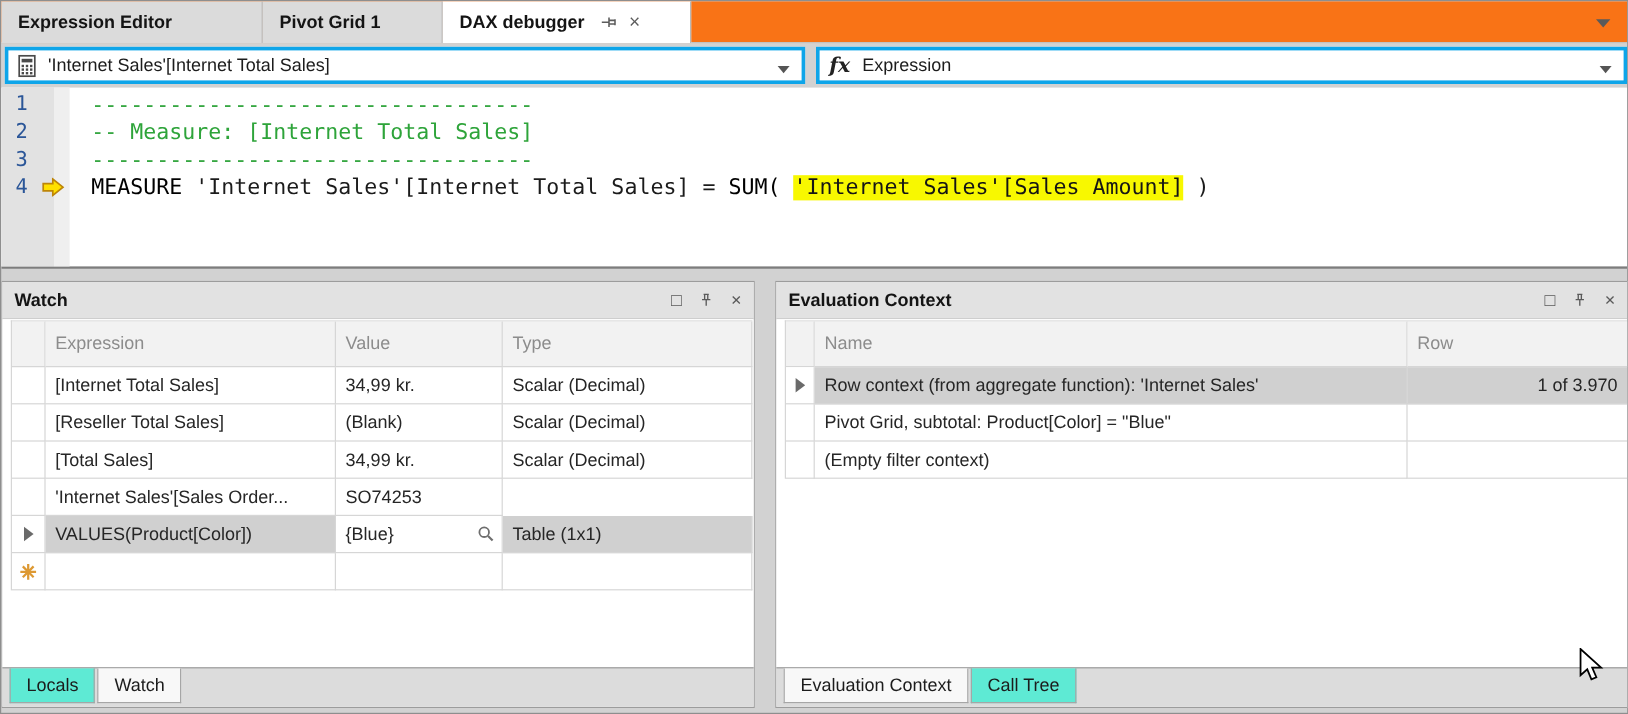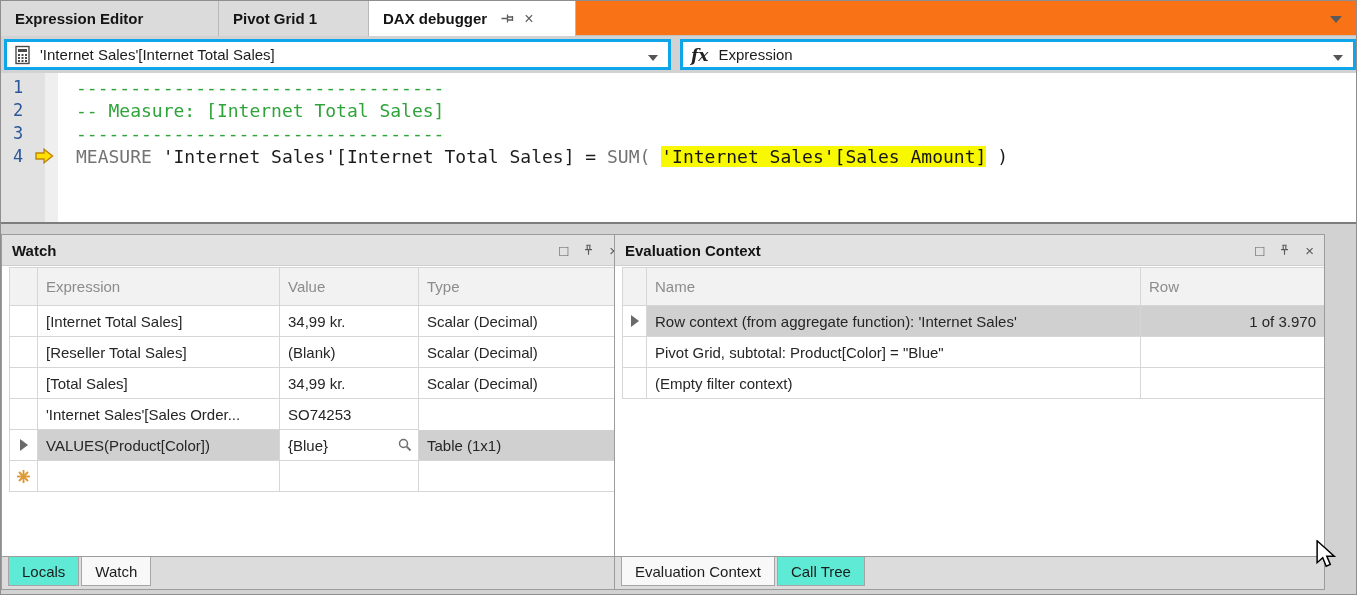--- a/index.html
+++ b/index.html
@@ -40,29 +40,29 @@
   .editor { position:absolute; left:0; top:72px; width:100%; height:151px;
             background:#ffffff; border-bottom:2px solid #7d7d7d;
             font-family:"DejaVu Sans Mono", monospace; font-size:18px; }
   .gutter  { position:absolute; left:0; top:0; width:44px; height:100%; background:#e2e2e2; }
   .gutter2 { position:absolute; left:44px; top:0; width:13px; height:100%; background:#efefef; }
   .lnum { position:absolute; left:12px; width:28px; height:23px; line-height:23px;
           color:#2b5698; font-size:17px; }
   .code-line { position:absolute; left:75px; height:23px; line-height:23px;
                white-space:pre; color:#1b1b1b; }
   .cmt { color:#2ea43a; }
-  .kw  { color:#737373;text-align:center; }
+  .kw  { color:#000000;text-align:center; }
   .hl  { background:#f8f800; color:#151515; }
   .exec-arrow { position:absolute; left:34px; }
 
   
   .panel { position:absolute; top:233px; height:356px; background:#ffffff;
            border:1px solid #9c9c9c; display:flex; flex-direction:column; }
   .panel.watch { left:0;     width:628px; }
-  .panel.eval  { left:613px; width:711px; }
+  .panel.eval  { left:645px; width:711px; }
   .panel-header { flex:0 0 31px; background:#e2e2e2; border-bottom:1px solid #cecece;
                   display:flex; align-items:center; padding:0 10px; }
   .panel-title { flex:1; font-weight:bold; font-size:15px; color:#141414; }
   .panel-btn { margin-left:14px; color:#5a5a5a; font-size:15px; line-height:1; }
 
   .table-zone { flex:1; background:#fff; padding:1px 0 0 7px; overflow:hidden; }
   .grid { display:inline-block; border-top:1px solid #d6d6d6; border-left:1px solid #d6d6d6; }
   .grow { display:flex; }
   .cell { border-right:1px solid #d6d6d6; border-bottom:1px solid #d6d6d6;
           height:31px; display:flex; align-items:center; padding:0 8px;

